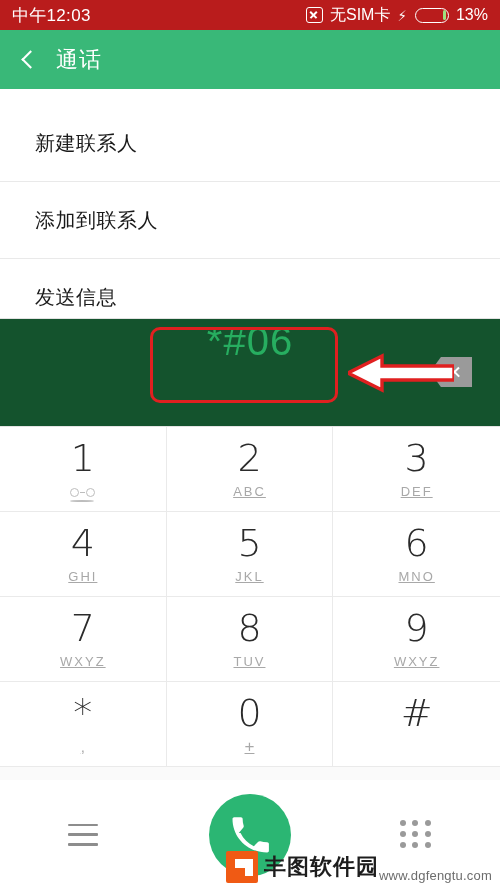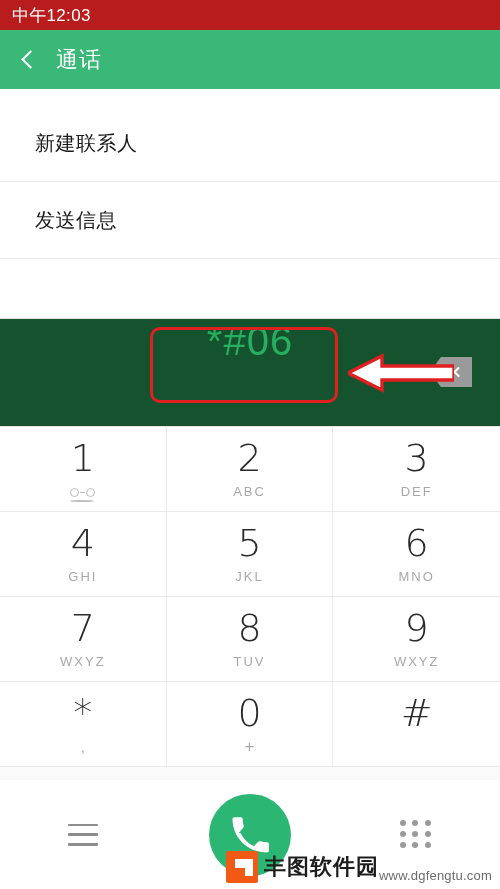--- a/index.html
+++ b/index.html
@@ -192,21 +192,21 @@
   }
   .key:nth-child(3n) { border-right: none; }
   .key-digit {
     font-size: 38px; font-weight: 300;
     color: #2b2b2b; line-height: 1;
     font-family: "DejaVu Sans", "Liberation Sans", sans-serif;
   }
   .key-sub {
     font-size: 13px; color: #a8a8a8;
     letter-spacing: 2px; margin-top: 8px;
-    height: 14px; line-height: 14px;
+    height: 14px; line-height: 14px; text-decoration: underline;
   }
   .key-sub.plus { font-size: 17px; letter-spacing: 0; }
   .key-sub.comma { font-size: 15px; letter-spacing: 0; }
   
   .vm-icon {
     margin-top: 9px; height: 13px;
     display: flex; align-items: center; gap: 1px;
   }
   .vm-icon i {
     display: block;
@@ -308,30 +308,42 @@
     margin-top: 1px; letter-spacing: .2px;
   }
 </style>
 </head>
 <body>
 
 <div id="screen">
 
   <div class="status-bar">
     <div class="status-time">中午12:03</div>
+    <div class="status-right">
+      <div class="sim-x-icon"></div>
+      <div class="sim-text">无SIM卡</div>
+      <div class="bolt-icon">⚡</div>
+      <div class="battery">
+        <div class="battery-fill" style="width: 13%;"></div>
+      </div>
+      <div class="battery-pct">13%</div>
+    </div>
   </div>
 
   <div class="title-bar">
     <div class="back-chevron"></div>
     <div class="title-text">通话</div>
   </div>
 
   <div class="option-list">
     <div class="option-row">
       <div class="option-label">新建联系人</div>
+    </div>
+    <div class="option-row">
+      <div class="option-label">添加到联系人</div>
     </div>
     <div class="option-row">
       <div class="option-label">发送信息</div>
     </div>
   </div>
 
   <div class="dialer-panel">
 
     <div class="number-row">
       <div class="dialed-number">*#06</div>

